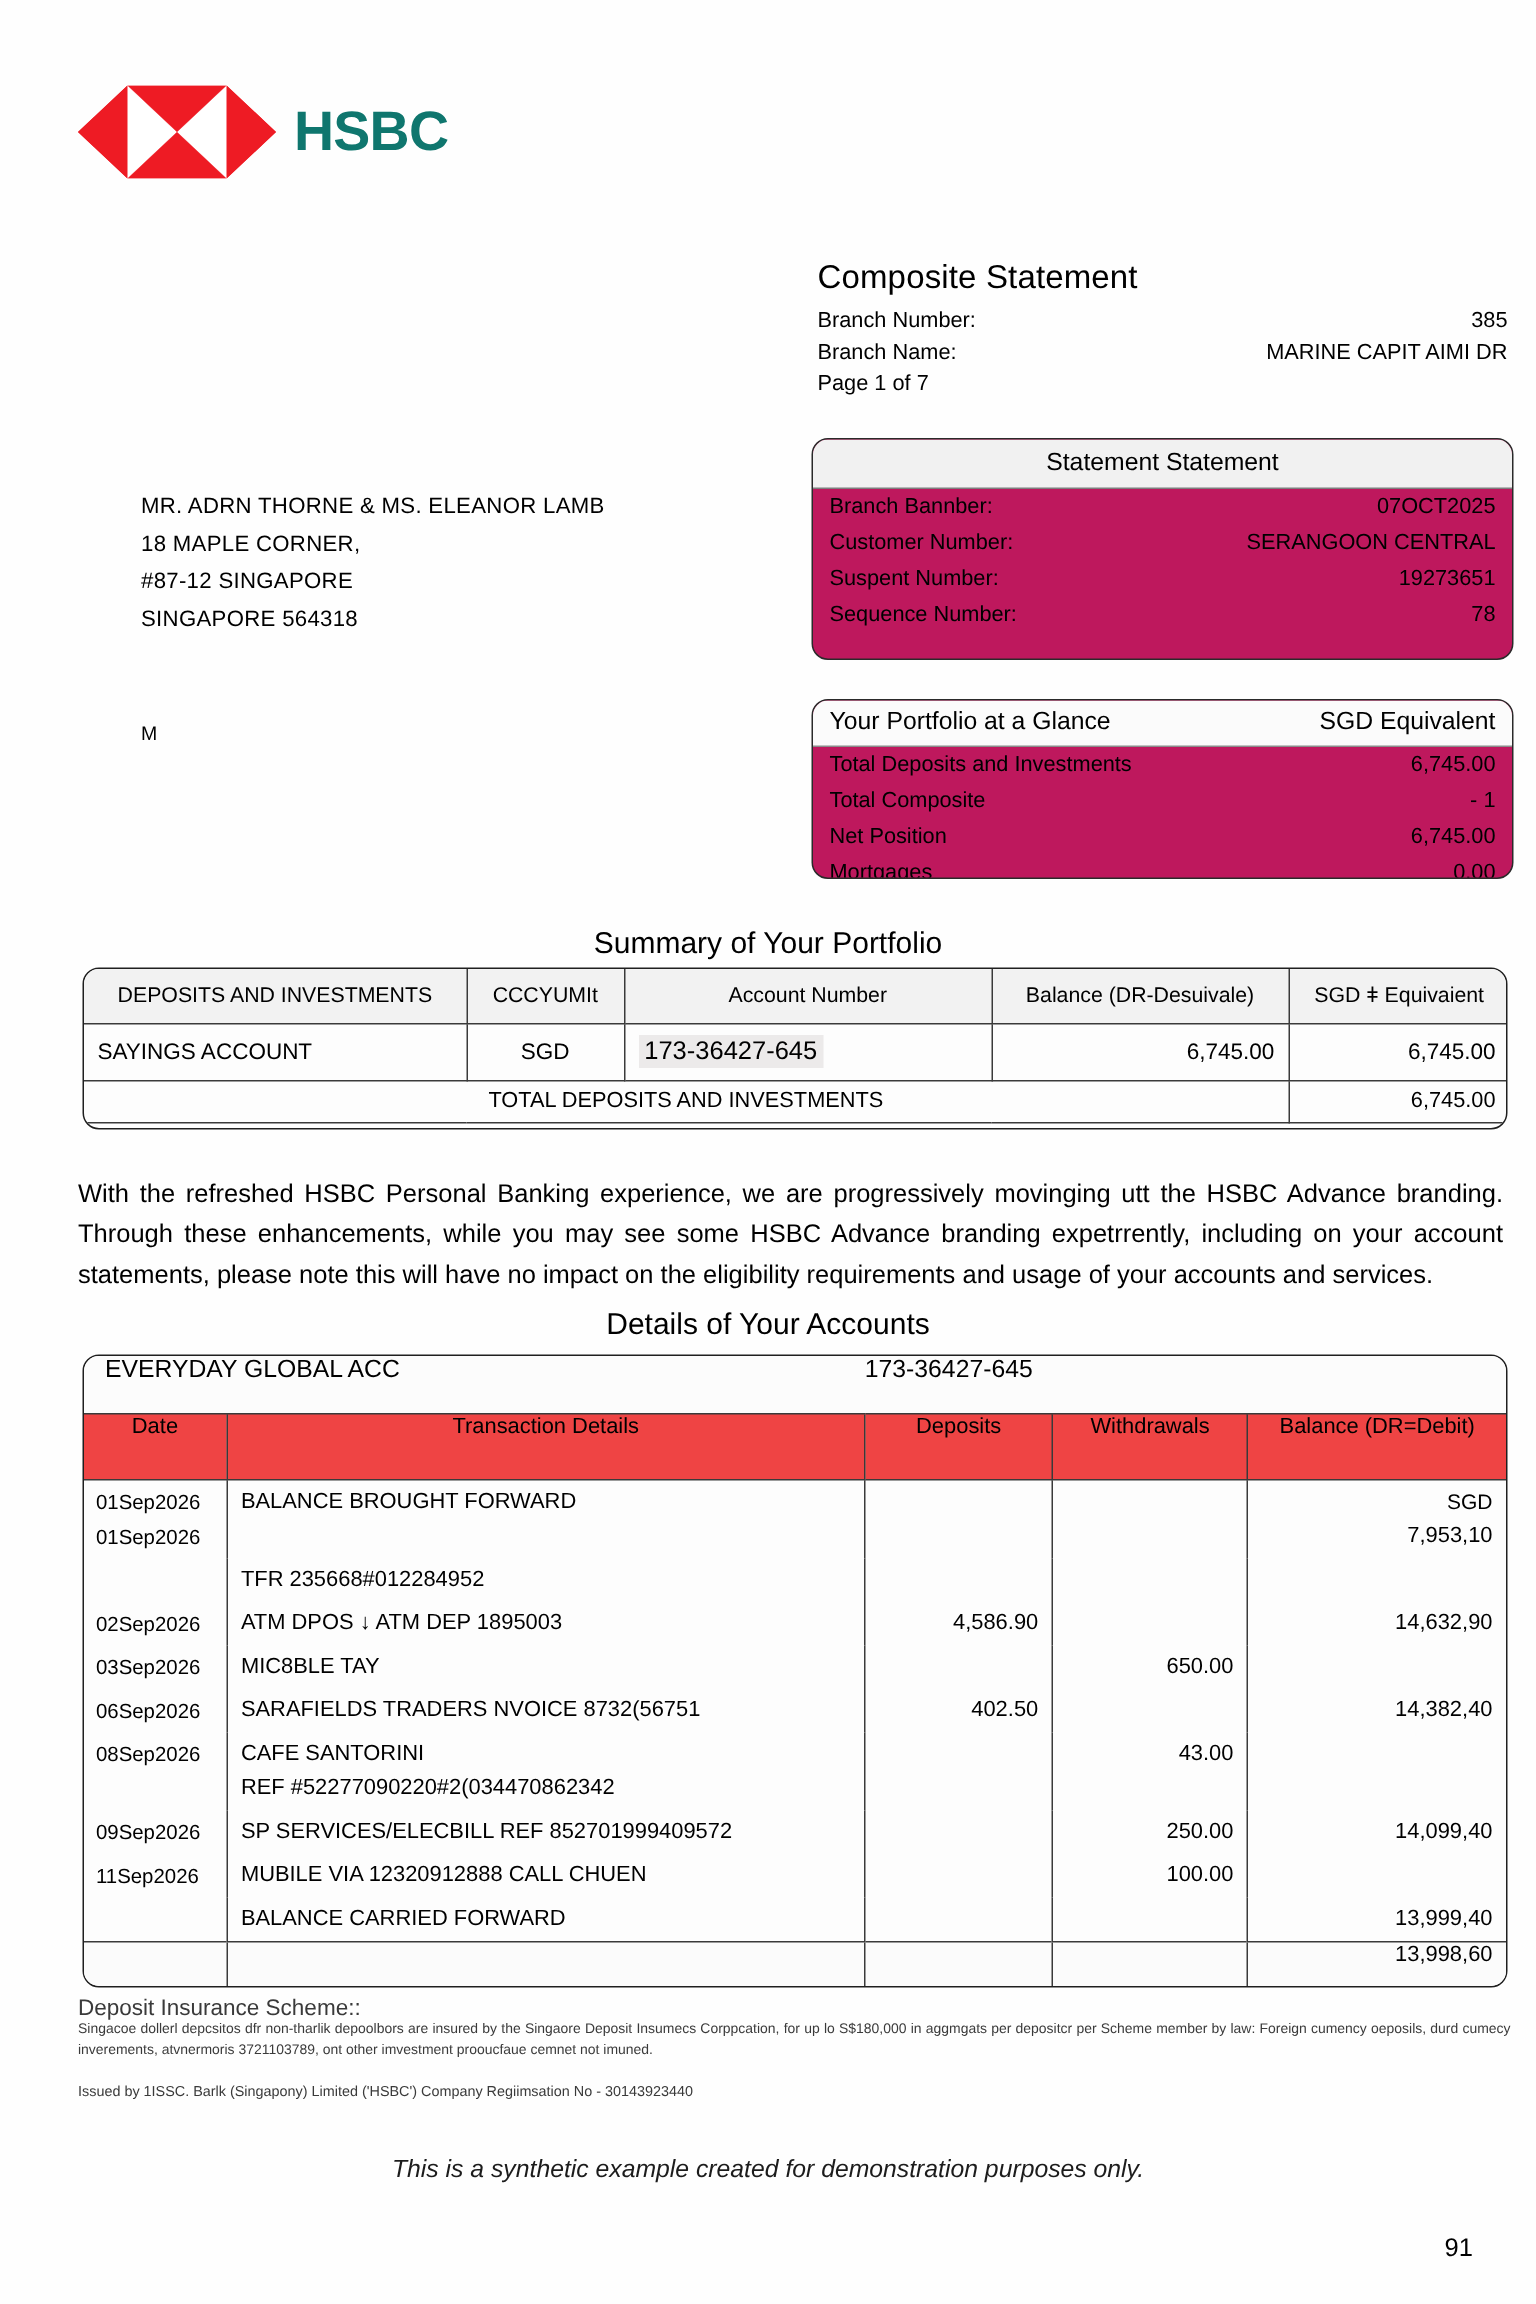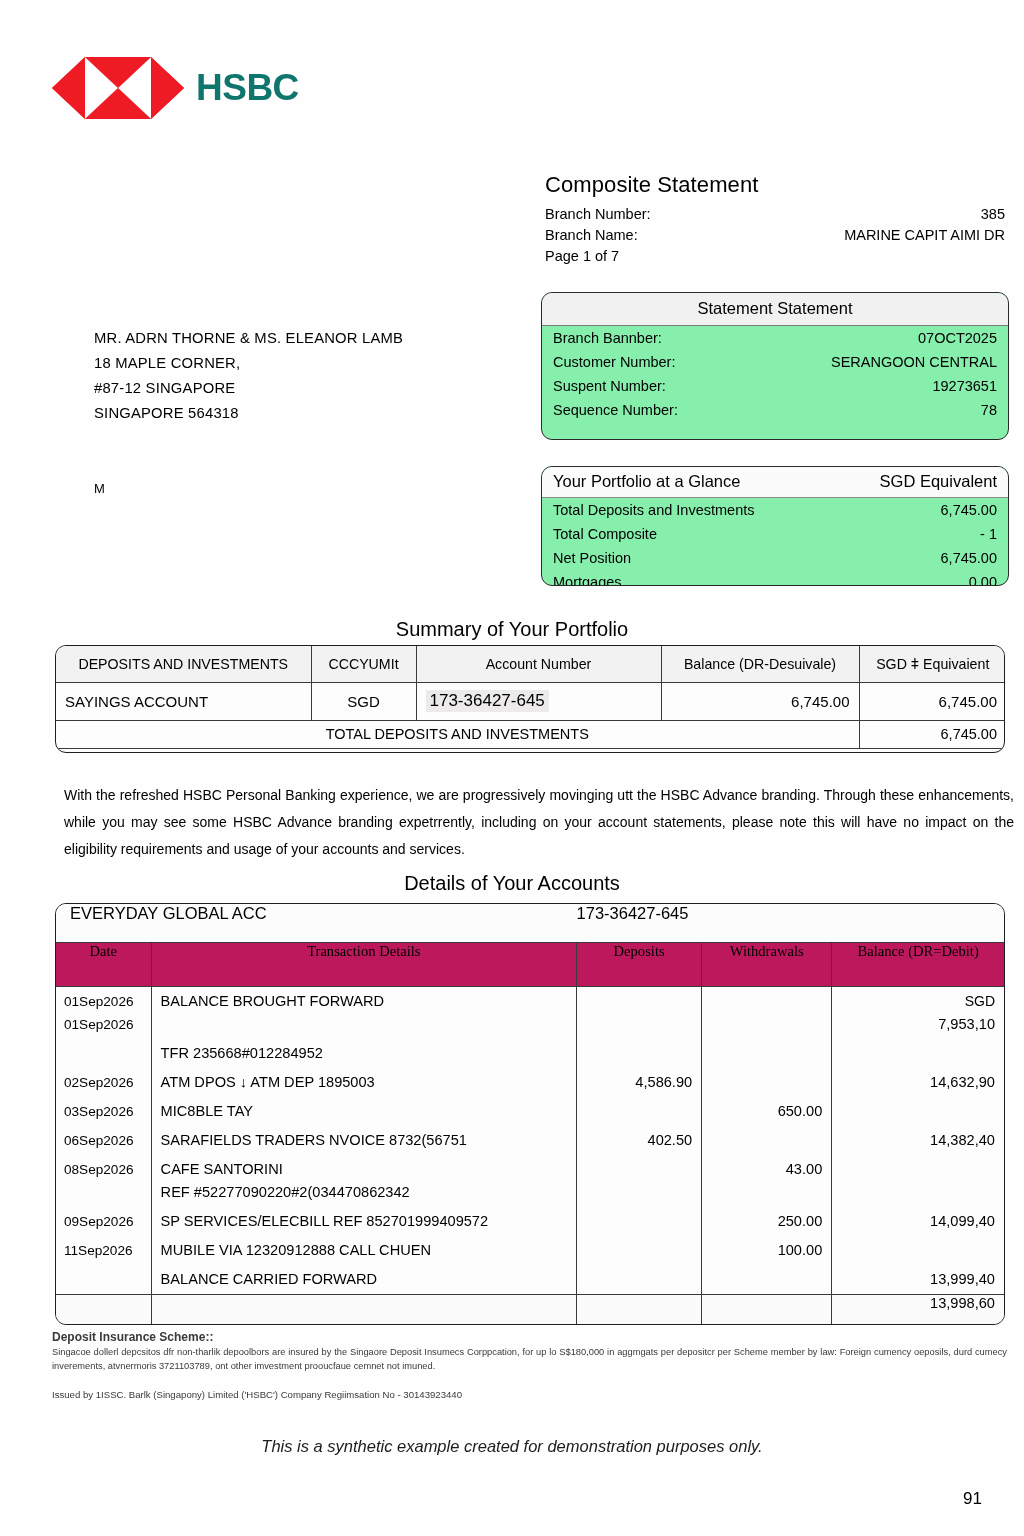--- a/index.html
+++ b/index.html
@@ -79,21 +79,21 @@
     left: 94px;
     top: 481px;
     font-size: 13px;
   }
 
   
   .rbox {
     position: absolute;
     border: 1.4px solid #2a2a2a;
     border-radius: 11px;
-    background: #86efac;
+    background: #be185d;
     box-sizing: border-box;
     overflow: hidden;
   }
   .rbox-title {
     text-align: center;
     font-size: 16.5px;
     padding: 6px 0 7px;
     background: #f1f1f1;
     border-bottom: 1.2px solid #7d7d7d;
   }
@@ -174,24 +174,24 @@
     font-size: 14.5px;
     vertical-align: middle;
     border-bottom: 1.2px solid #3a3a3a;
   }
   .r { text-align: right; }
   .c { text-align: center; }
 
   
   .para {
     position: absolute;
-    left: 64px;
+    left: 52px;
     top: 782px;
     width: 950px;
-    font-size: 14px;
+    font-size: 17px;
     line-height: 27px;
     text-align: justify;
   }
 
   
   #det-table {
     position: absolute;
     left: 55px;
     top: 903px;
     width: 950px;
@@ -215,27 +215,26 @@
     height: 38px;
     border-bottom: 1.2px solid #3a3a3a;
     font-size: 16.5px;
     vertical-align: middle;
     padding: 0 0 0 14px;
     background: #fcfcfc;
   }
   .acct-band .acct-no { padding-left: 0; }
   .det-hrow th {
     height: 44px;
-    background: #be185d;
+    background: #ef4444;
     border-bottom: 1.2px solid #3a3a3a;
     border-right: 1.2px solid #3a3a3a;
     font-size: 14.6px;
     vertical-align: middle;
     padding: 0 9px;
-    font-family: Liberation Serif, serif;
   }
   .det-hrow th:last-child { border-right: none; }
   .det-hrow th.c { text-align: center; }
   .txn td {
     border-right: 1.2px solid #3a3a3a;
     font-size: 14.6px;
     padding: 3px 9px 3px;
     line-height: 23px;
   }
   .txn td:last-child { border-right: none; }
@@ -252,21 +251,21 @@
   .foot-row td:last-child { border-right: none; }
   .sgd-tag { font-size: 14px; }
 
   
   .fine {
     position: absolute;
     left: 52px;
     width: 955px;
     color: #3a3a3a;
   }
-  #fine-title { top: 1330px; font-size: 12px; font-weight: bold; }
+  #fine-title { top: 1330px; font-size: 15px; }
   #fine-body  { top: 1345px; font-size: 9.3px; line-height: 14px; text-align: justify; }
   #fine-issue { top: 1389px; font-size: 9.6px; }
 
   .disclaimer {
     position: absolute;
     top: 1437px;
     width: 100%;
     text-align: center;
     font-style: italic;
     font-size: 16.5px;

